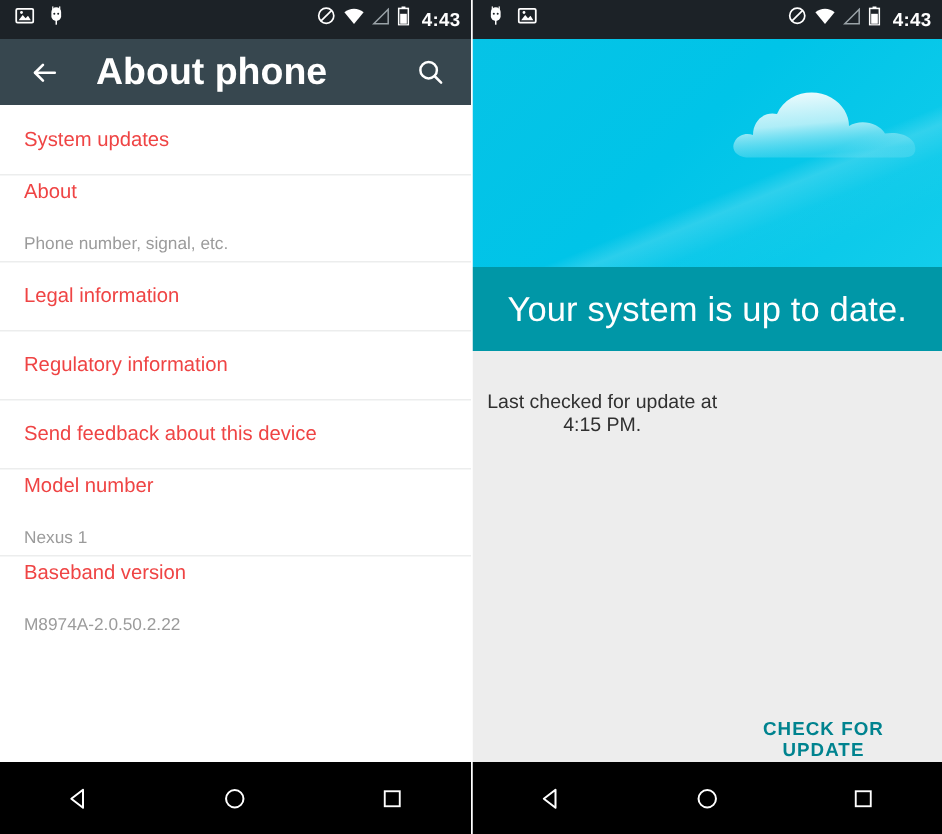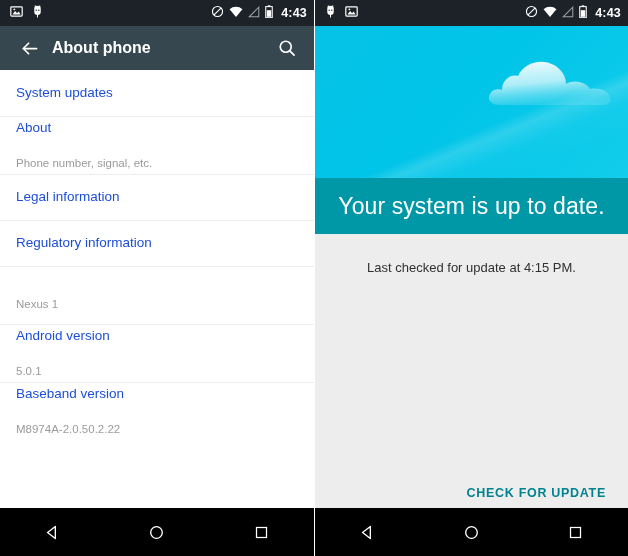--- a/index.html
+++ b/index.html
@@ -69,23 +69,23 @@
     box-sizing: border-box;
     flex: 0 0 auto;
   }
   .toolbar-back {
     width: 26px; height: 26px;
     display: flex; align-items: center; justify-content: center;
     flex: 0 0 auto;
   }
   .toolbar-title {
     color: #ffffff;
-    font-size: 16px;
+    font-size: 25px;
     font-weight: bold;
-    margin-left: 10px;
+    margin-left: 22px;
     flex: 1 1 auto;
     white-space: nowrap;
   }
   .toolbar-search {
     width: 26px; height: 26px;
     display: flex; align-items: center; justify-content: center;
     flex: 0 0 auto;
   }
 
   
@@ -106,21 +106,21 @@
   .list-item.dual { height: 58px; }
   .list-item + .list-item::before {
     content: "";
     position: absolute;
     top: 0; left: 0; right: 0;
     height: 1px;
     background: #eceded;
   }
   .li-title {
     font-size: 13.5px;
-    color: #1d4ed8;
+    color: #ef4444;
     line-height: 1.25;
   }
   .li-sub {
     font-size: 11.5px;
     color: #9b9b9b;
     line-height: 1.25;
     margin-top: 19px;
   }
 
   
@@ -157,21 +157,21 @@
     color: #ffffff;
     font-size: 23px;
     letter-spacing: 0.1px;
   }
 
   
   .update-body {
     flex: 1 1 auto;
     background: #ededed;
     display: flex;
-    flex-direction: column;
+    flex-direction: row;
     position: relative;
   }
   .last-checked {
     font-size: 13px;
     color: #303030;
     text-align: center;
     margin-top: 26px;
   }
   .action-row {
     margin-top: auto;
@@ -292,29 +292,29 @@
       </div>
 
       <div class="list-item single">
         <div class="li-title">Legal information</div>
       </div>
 
       <div class="list-item single">
         <div class="li-title">Regulatory information</div>
       </div>
 
+      <div class="list-item single">
+        <div class="li-title">Send feedback about this device</div>
+      </div>
 
       <div class="list-item dual">
+        <div class="li-title">Model number</div>
         <div class="li-sub">Nexus 1</div>
       </div>
 
-      <div class="list-item dual">
-        <div class="li-title">Android version</div>
-        <div class="li-sub">5.0.1</div>
-      </div>
 
       <div class="list-item dual">
         <div class="li-title">Baseband version</div>
         <div class="li-sub">M8974A-2.0.50.2.22</div>
       </div>
 
     </div>
 
     <div class="navbar">
       <div class="nav-btn">

